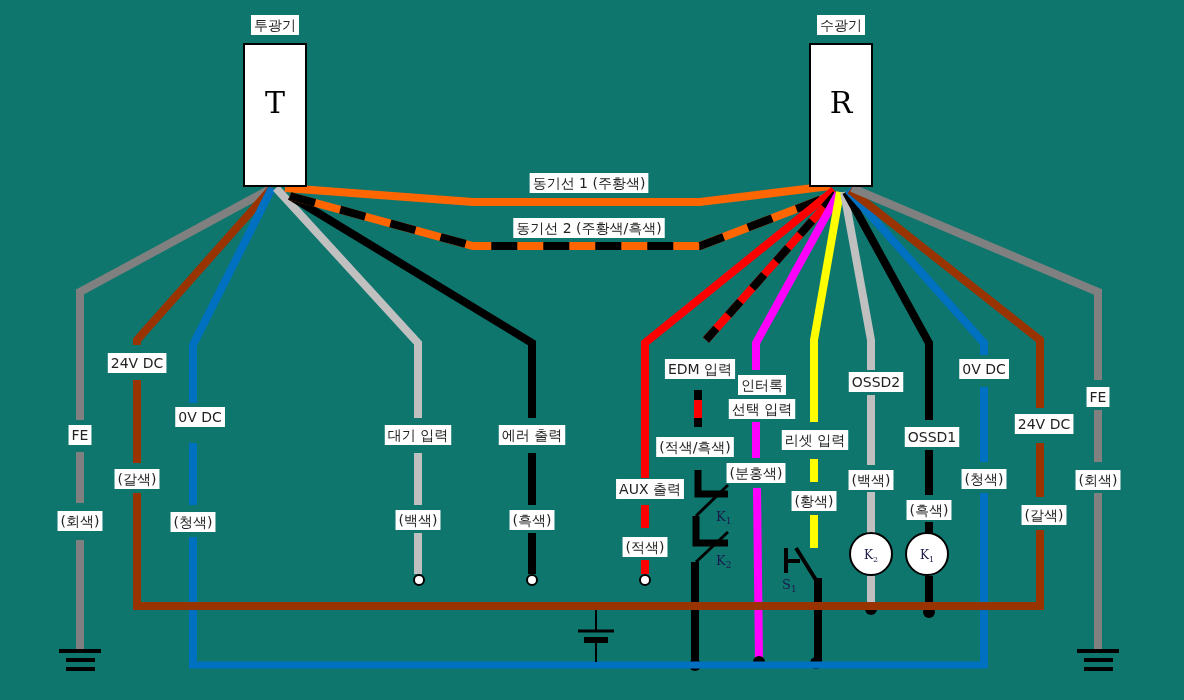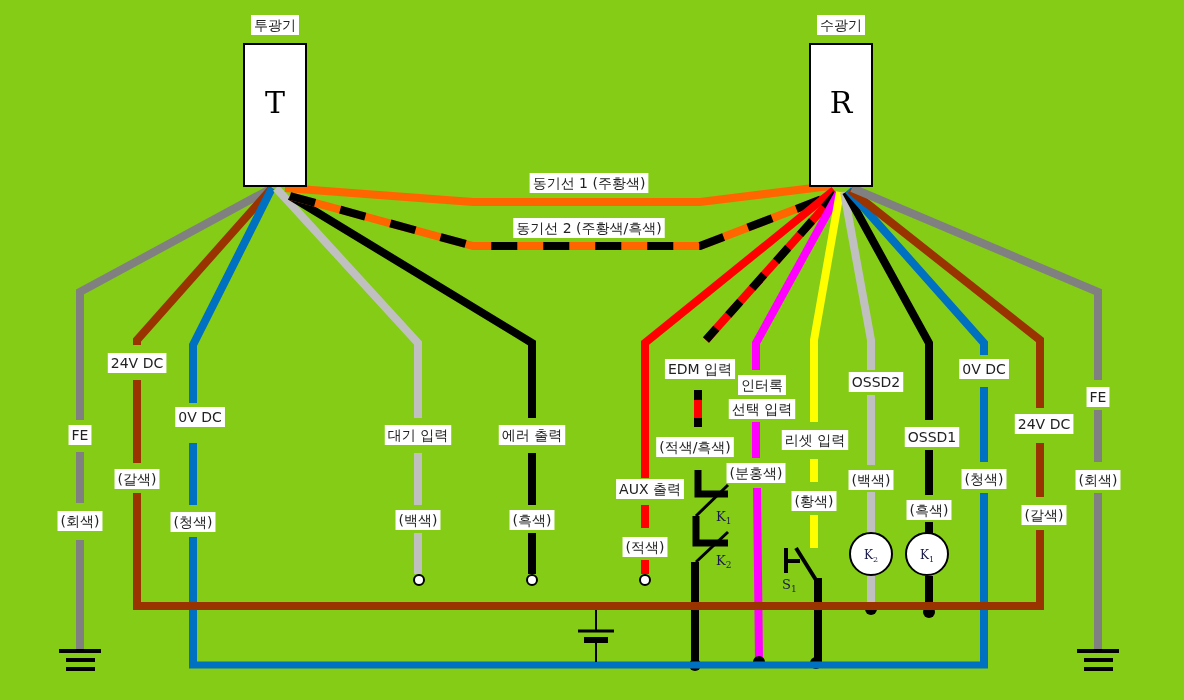--- a/index.html
+++ b/index.html
@@ -1,16 +1,16 @@
 <!DOCTYPE html>
 <html><head>
 <meta charset="utf-8">
 <style>
   html, body { margin: 0; padding: 0; background: #ffffff; }
-  #canvas { position: relative; width: 1184px; height: 700px; overflow: hidden; background: #84cc16; }
+  #canvas { position: relative; width: 1184px; height: 700px; overflow: hidden; background: #0f766e; }
   svg { position: absolute; left: 0; top: 0; }
   .lbl { font-family: "DejaVu Sans", sans-serif; font-size: 14px; fill: #222; }
   .serif { font-family: "DejaVu Serif", "Liberation Serif", serif; }
 </style>
 </head>
 <body>
 
 <div id="canvas">
 <svg width="1184" height="700" viewBox="0 0 1184 700">
 

